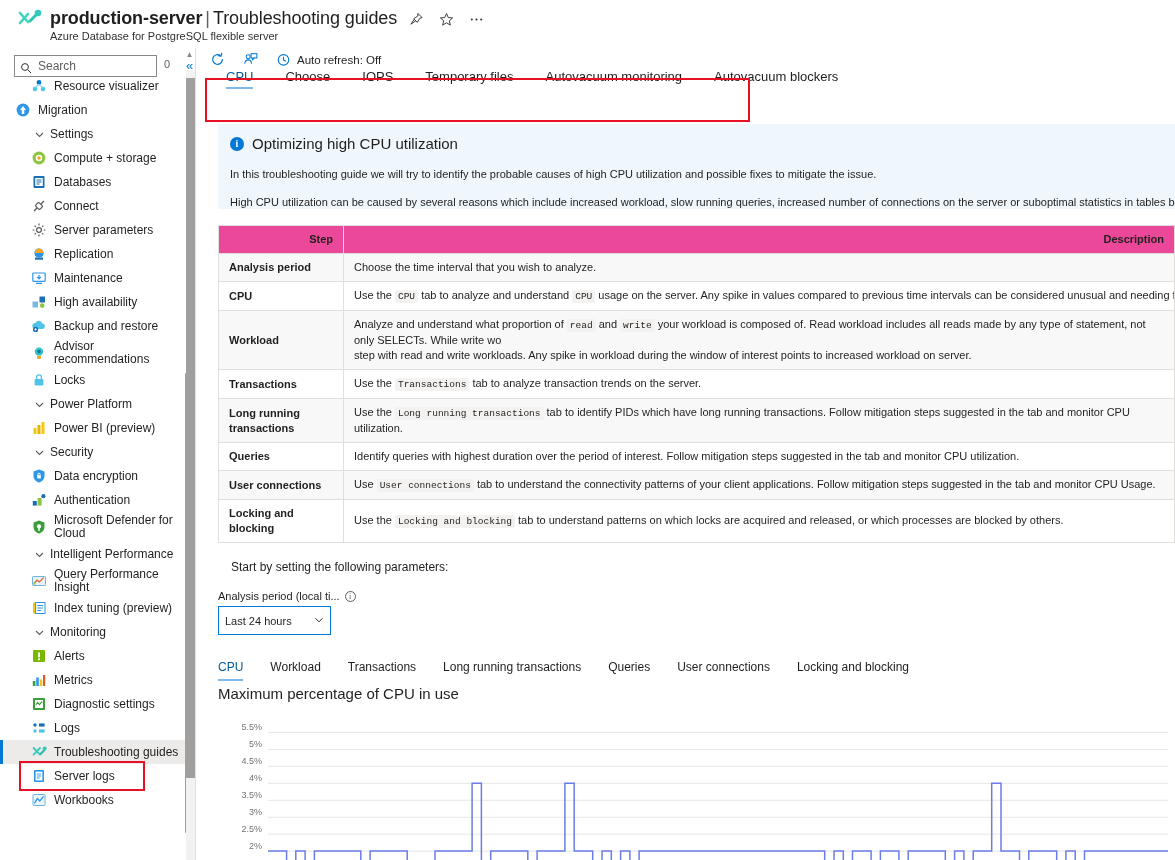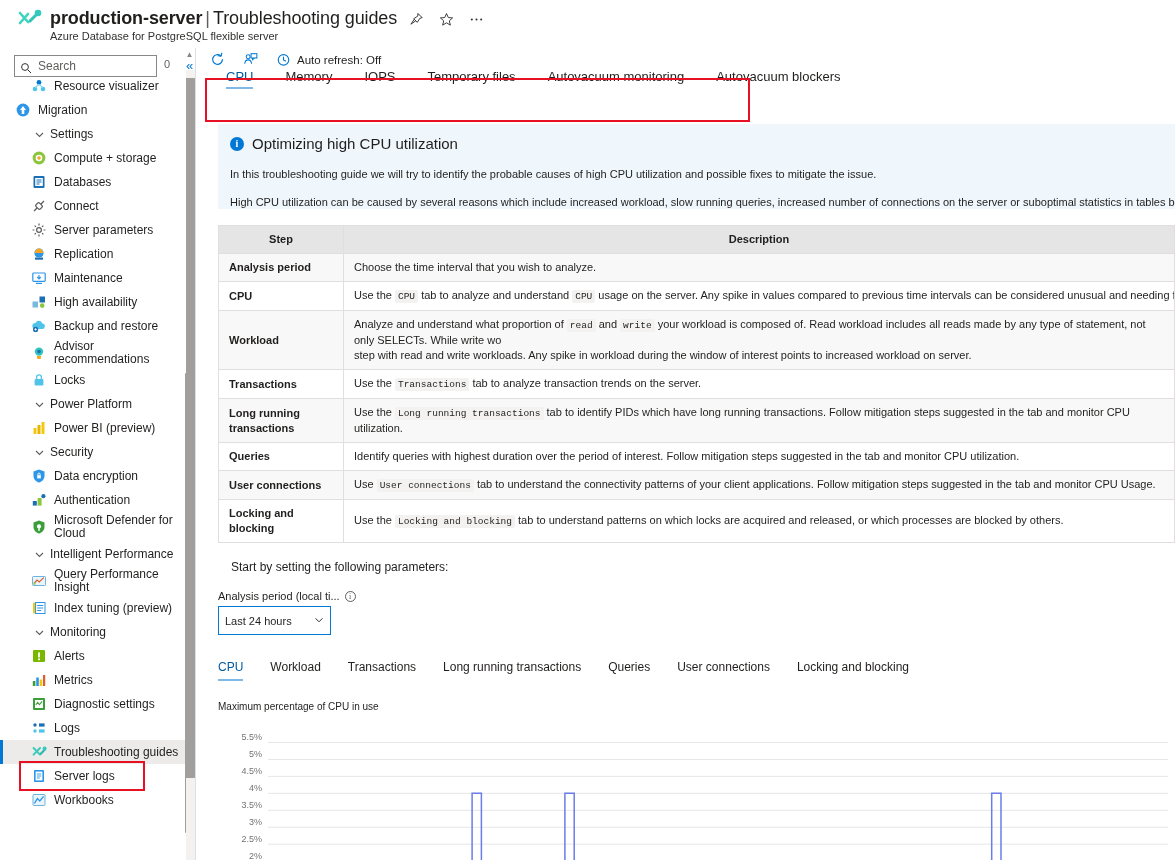--- a/index.html
+++ b/index.html
@@ -72,21 +72,21 @@
   .banner .btitle { display:flex; align-items:center; gap:8px; font-size:15px; color:#201f1e; }
   .banner .binfo { width:14px; height:14px; border-radius:50%; background:#0078d4; color:#fff; font-size:10px;
                    font-weight:700; display:flex; align-items:center; justify-content:center; font-family:"Liberation Serif", serif; }
   .banner p { margin:0; font-size:11px; color:#201f1e; line-height:14px; white-space:nowrap; }
   .banner .p1 { margin-top:15px; }
   .banner .p2 { margin-top:14px; }
 
   
   .tbl { position:relative; margin-top:16px; width:957px; border-collapse:collapse; table-layout:fixed; font-size:11px; }
   .tbl th, .tbl td { border:1px solid #e1dfdd; padding:6px 10px; text-align:left; vertical-align:middle; line-height:15px; }
-  .tbl th { font-weight:700; font-size:11px; text-align:center; background:#e5e5e5; }
+  .tbl th { font-weight:700; font-size:11px; text-align:right; background:#ec4899; }
   .tbl col.c1 { width:125px; }
   .tbl td.stepcell { font-weight:700; }
   .tbl tr.alt td { background:#f8f8f8; }
   .tbl td.desc { white-space:nowrap; overflow:hidden; }
   .tbl td.desc.wrap { white-space:normal; }
   code.kbd { font-family:"Liberation Mono", monospace; font-size:9.5px; background:#f3f2f1; padding:1px 3px; border-radius:2px; color:#201f1e; }
 
   .params-title { margin-top:17px; font-size:12px; color:#201f1e;margin-left:13px; }
   .field-label { margin-top:16px; font-size:11px; color:#201f1e; display:flex; align-items:center; gap:5px; }
   .field-label .iinfo { width:11px; height:11px; border:1px solid #605e5c; border-radius:50%; font-size:8px;
@@ -94,21 +94,21 @@
   .ddown { margin-top:4px; width:113px; height:29px; border:1px solid #0078d4; background:#fff; display:flex; align-items:center;
            justify-content:space-between; padding:0 6px 0 6px; font-size:11px; cursor:pointer; }
   .ddown .chev { font-size:9px; color:#323130; }
 
   .subtabs { margin-top:25px; display:flex; gap:0; }
   .subtabs .tab { font-size:12px; color:#201f1e; padding:0 14px 7px 0; margin-right:13px; cursor:pointer; position:relative; white-space:nowrap; }
   .subtabs .tab:first-child { padding-left:0; }
   .subtabs .tab.active { color:#005a9e; }
   .subtabs .tab.active::after { content:""; position:absolute; left:0; right:14px; bottom:0; height:2px; background:#7eb9e8; }
 
-  .chart-title { margin-top:20px; font-size:10px; color:#201f1e; }
+  .chart-title { margin-top:4px; font-size:15px; color:#201f1e; }
   .chart-wrap { position:relative; margin-top:14px; width:950px; height:200px; }
   .chart-wrap svg { display:block; }
   .ytick { font-size:9px; fill:#737373; font-family:"Liberation Sans", sans-serif; text-anchor:end; }
 </style>
 </head>
 <body>
 
 <div class="app">
 
   <div class="header">
@@ -475,21 +475,21 @@
               <circle cx="8" cy="8.4" r="5.6" stroke="#0078d4" stroke-width="1.2" fill="none"></circle>
               <path d="M8 5.3 L8 8.4 L10.2 9.6" stroke="#0078d4" stroke-width="1.2" fill="none" stroke-linecap="round"></path>
             </svg>
         </span>
         <span style="font-size:11.5px;color:#201f1e;">Auto refresh: Off</span>
       </span>
     </div>
 
     <div class="toptabs" id="toptabs">
         <div class="tab active">CPU</div>
-        <div class="tab">Memory</div>
+        <div class="tab">Choose</div>
         <div class="tab">IOPS</div>
         <div class="tab">Temporary files</div>
         <div class="tab">Autovacuum monitoring</div>
         <div class="tab">Autovacuum blockers</div>
       </div>
     <div class="toptab-highlight"></div>
 
     <div class="content">
 
       <div class="banner">

